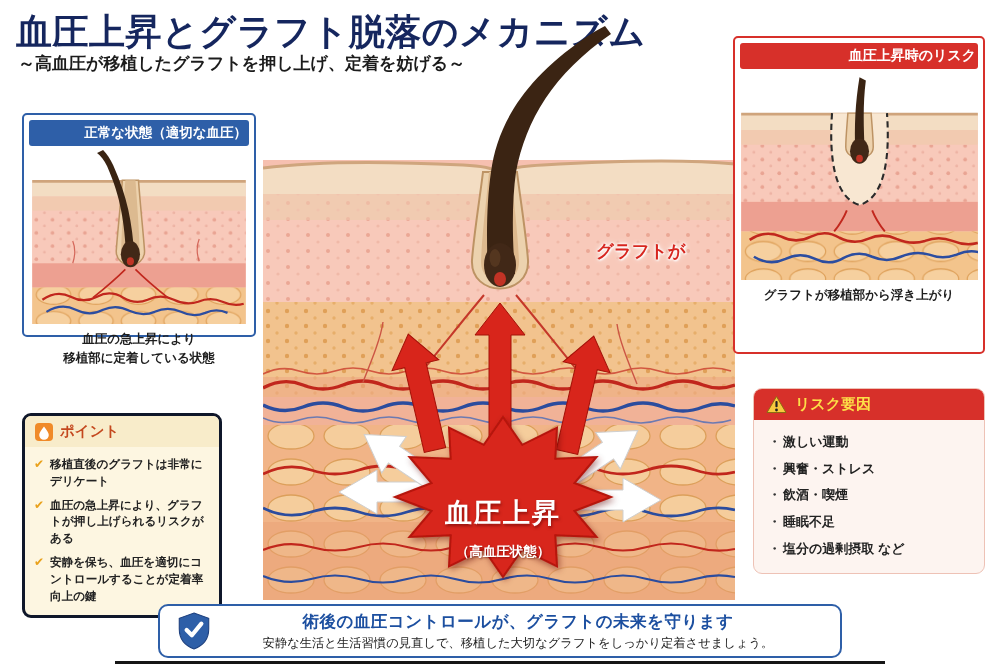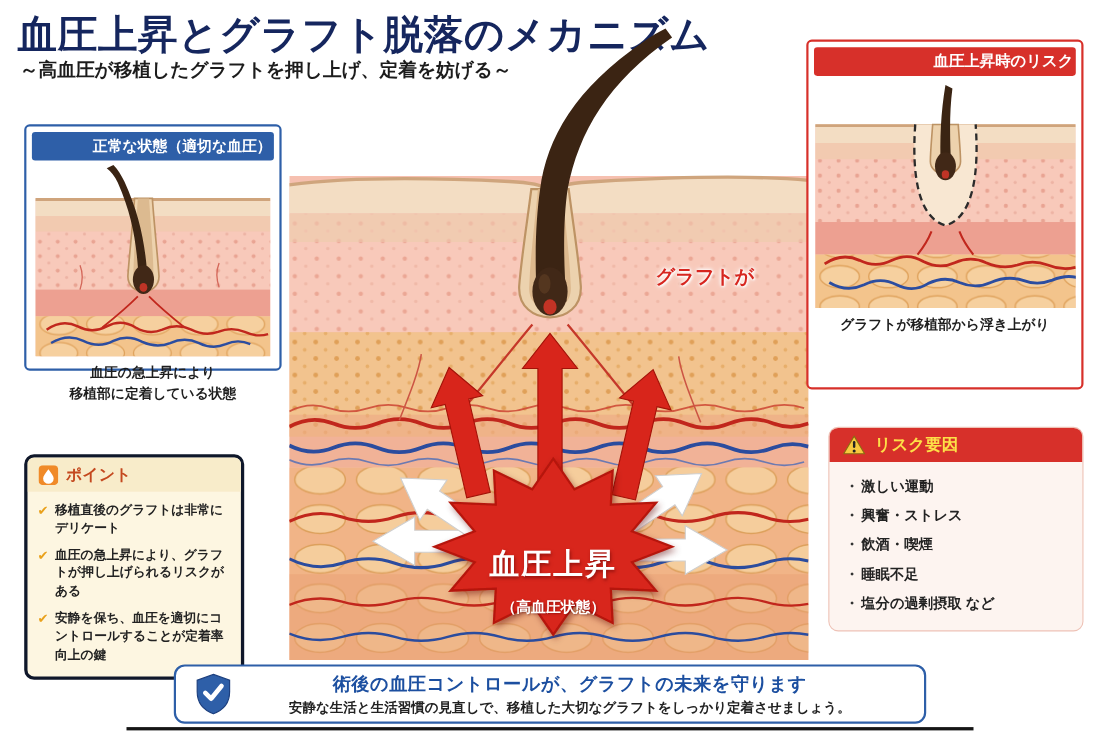--- a/index.html
+++ b/index.html
@@ -37,21 +37,21 @@
   .center-label{left:596px;top:238px;color:#d7261f;font-size:17.5px;font-weight:800;line-height:1.5;
     text-shadow:0 0 3px #fff,0 0 3px #fff,0 0 6px #fff,1px 1px 2px #fff}
   .burst-text{left:383px;top:495px;width:240px;text-align:center;color:#fff;pointer-events:none}
   .burst-main{font-size:27px;font-weight:900;letter-spacing:2px;text-shadow:1px 2px 3px rgba(90,0,0,.55)}
   .burst-sub{font-size:13.5px;font-weight:700;margin-top:12px;text-shadow:1px 1px 2px rgba(90,0,0,.5)}
 
   .footer{left:158px;top:604px;width:684px;height:54px;border:2.5px solid #2e5fa8;border-radius:10px;background:#fff;
     display:flex;align-items:center;gap:0;padding:0 16px}
   .footer-text{flex:1;text-align:center}
   .footer-title{color:#1c4fa0;font-size:16.5px;font-weight:800;letter-spacing:.5px}
-  .footer-sub{color:#222;font-size:12.3px;font-weight:700;margin-top:2px}
+  .footer-sub{color:#222;font-size:12.3px;font-weight:400;margin-top:2px}
   .bottom-line{left:115px;top:661px;width:770px;height:3px;background:#161616}
 </style>
 </head>
 <body>
 
 <div class="abs title">血圧上昇とグラフト脱落のメカニズム</div>
 <div class="abs subtitle">～高血圧が移植したグラフトを押し上げ、定着を妨げる～</div>
 
 <svg class="abs center-illus" viewBox="0 0 472 578" aria-hidden="true">
   <defs>

